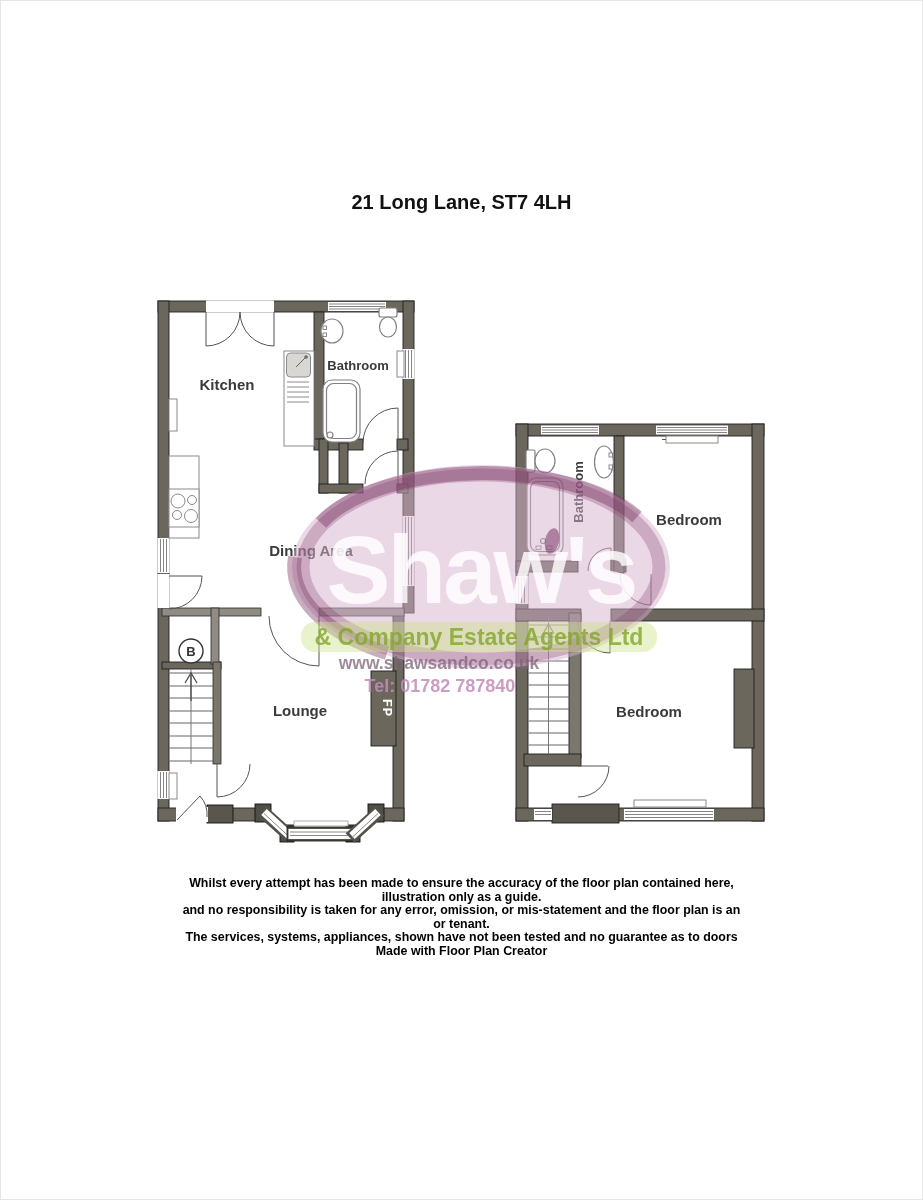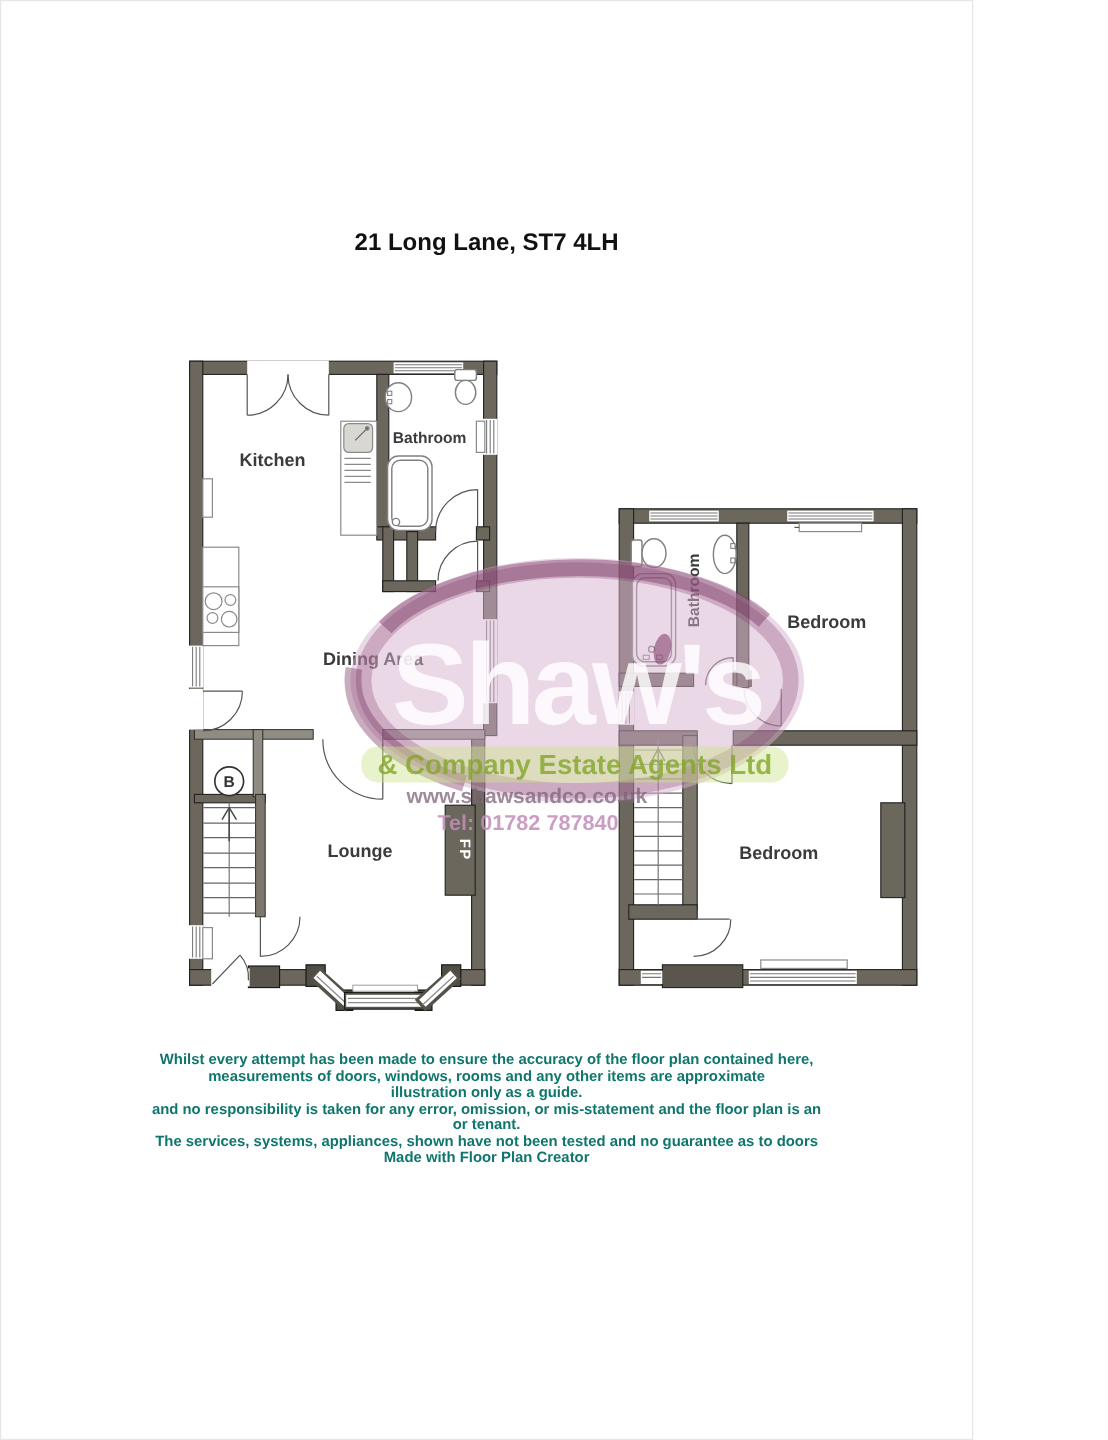--- a/index.html
+++ b/index.html
@@ -1,24 +1,24 @@
 <!DOCTYPE html>
 <html><head>
 <meta charset="utf-8">
 <style>
   html,body{margin:0;padding:0;background:#fff;}
-  .page{position:relative;width:811px;height:1200px;background:#ffffff;border:1px solid #e6e6e6;
+  .page{position:relative;width:923px;height:1200px;background:#ffffff;border:1px solid #e6e6e6;
         box-sizing:border-box;overflow:hidden;font-family:"Liberation Sans",sans-serif;}
   .page-title{position:absolute;top:190px;left:0;width:100%;text-align:center;
         font-size:20px;font-weight:bold;color:#111;letter-spacing:0px;}
   .plan-svg,.wm-svg{position:absolute;top:0;left:0;}
   .room-label{position:absolute;transform:translate(-50%,-50%);font-weight:bold;color:#3b3b3b;white-space:nowrap;}
   .room-label.rot{transform:translate(-50%,-50%) rotate(-90deg);}
   .disclaimer{position:absolute;top:876px;left:0;width:100%;text-align:center;
-        font-size:12.4px;line-height:13.5px;font-weight:bold;color:#0f766e;}
+        font-size:12.4px;line-height:13.5px;font-weight:bold;color:#000000;}
   .wm-svg{pointer-events:none;}
   svg text{font-family:"Liberation Sans",sans-serif;}
 </style>
 </head>
 <body>
 
 <div class="page">
 
   <div class="page-title">21 Long Lane, ST7 4LH</div>
 
@@ -262,21 +262,20 @@
     <text x="480" y="602" text-anchor="middle" font-size="96" font-weight="bold" letter-spacing="-3" fill="rgba(255,255,255,0.82)">Shaw's</text>
     <ellipse cx="551" cy="540" rx="7" ry="13" fill="rgba(125,55,100,0.55)" transform="rotate(12 551 540)"></ellipse>
     <rect x="300" y="621" width="356" height="30" rx="14" fill="rgba(205,228,140,0.45)"></rect>
     <text x="478" y="644" text-anchor="middle" font-size="23" font-weight="bold" fill="rgba(130,165,40,0.80)">&amp; Company Estate Agents Ltd</text>
     <text x="438" y="668" text-anchor="middle" font-size="17.5" font-weight="bold" fill="rgba(125,100,120,0.75)">www.shawsandco.co.uk</text>
     <text x="439" y="691" text-anchor="middle" font-size="18" font-weight="bold" fill="rgba(195,140,185,0.85)">Tel: 01782 787840</text>
   </svg>
 
   <div class="disclaimer">
     <div>Whilst every attempt has been made to ensure the accuracy of the floor plan contained here,</div>
-    <div>measurements of doors, windows, rooms and any other items are approximate</div>
     <div>illustration only as a guide.</div>
     <div>and no responsibility is taken for any error, omission, or mis-statement and the floor plan is an</div>
     <div>or tenant.</div>
     <div>The services, systems, appliances, shown have not been tested and no guarantee as to doors</div>
     <div>Made with Floor Plan Creator</div>
   </div>
 
 </div>
 
 </body></html>

